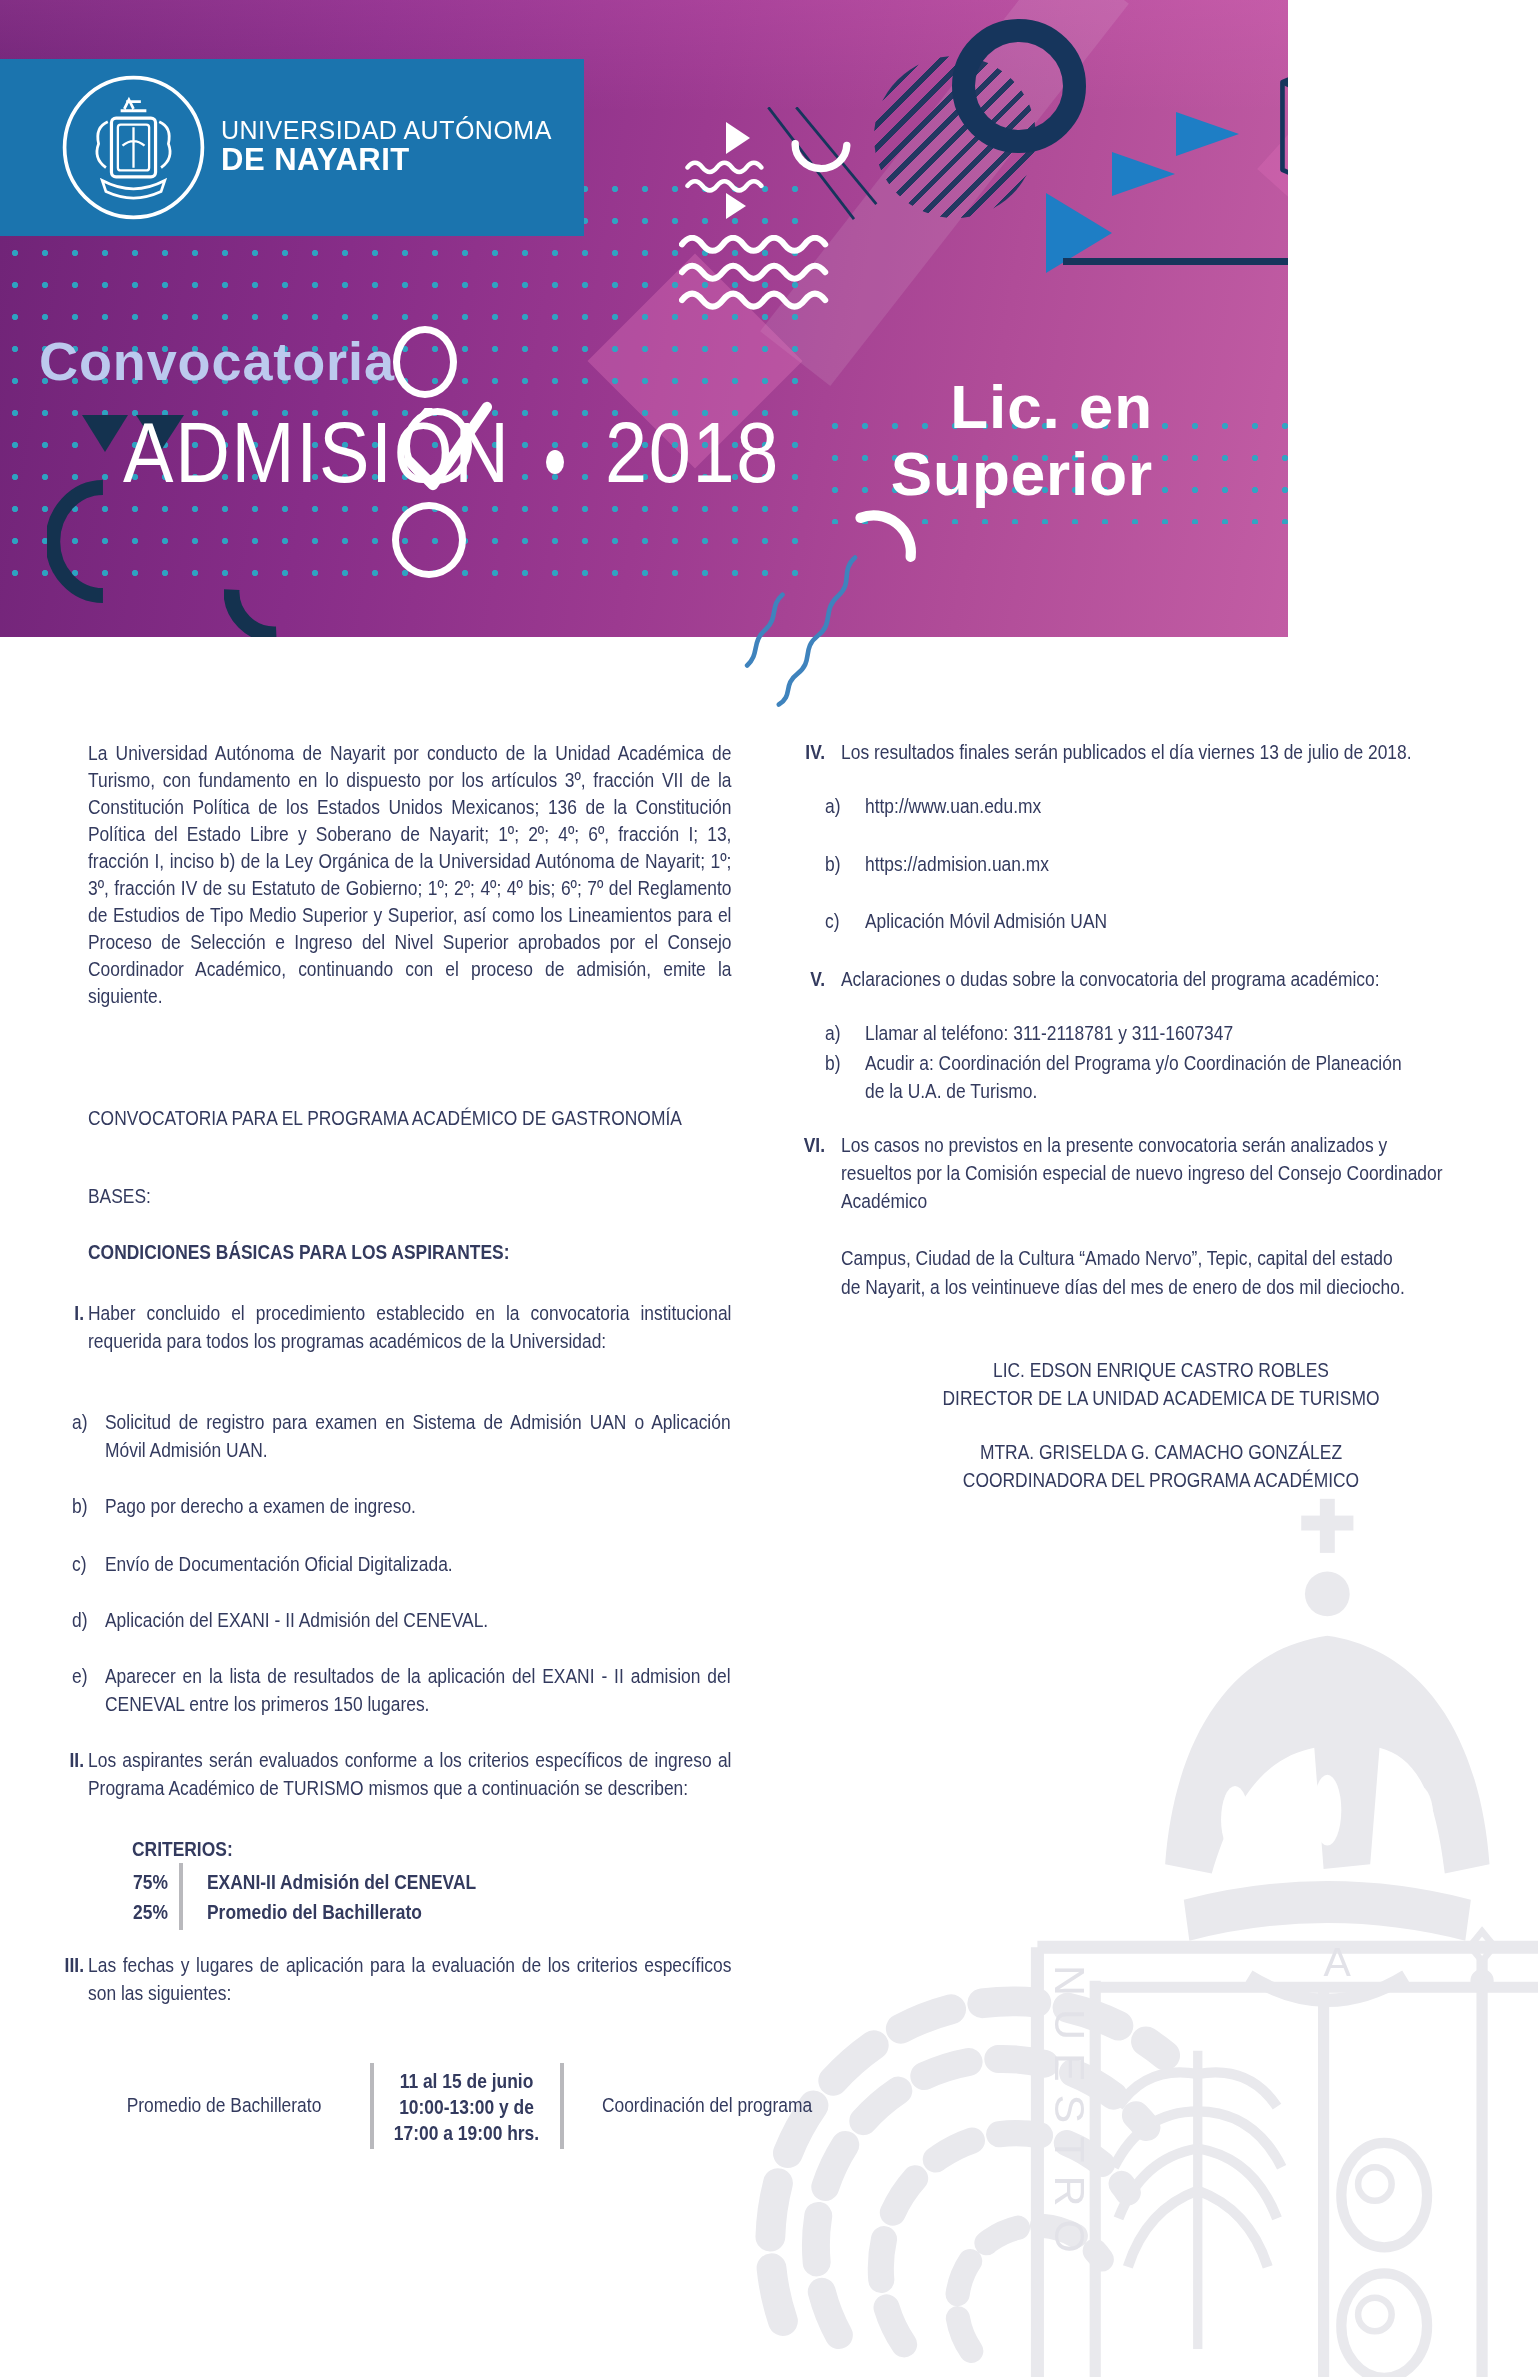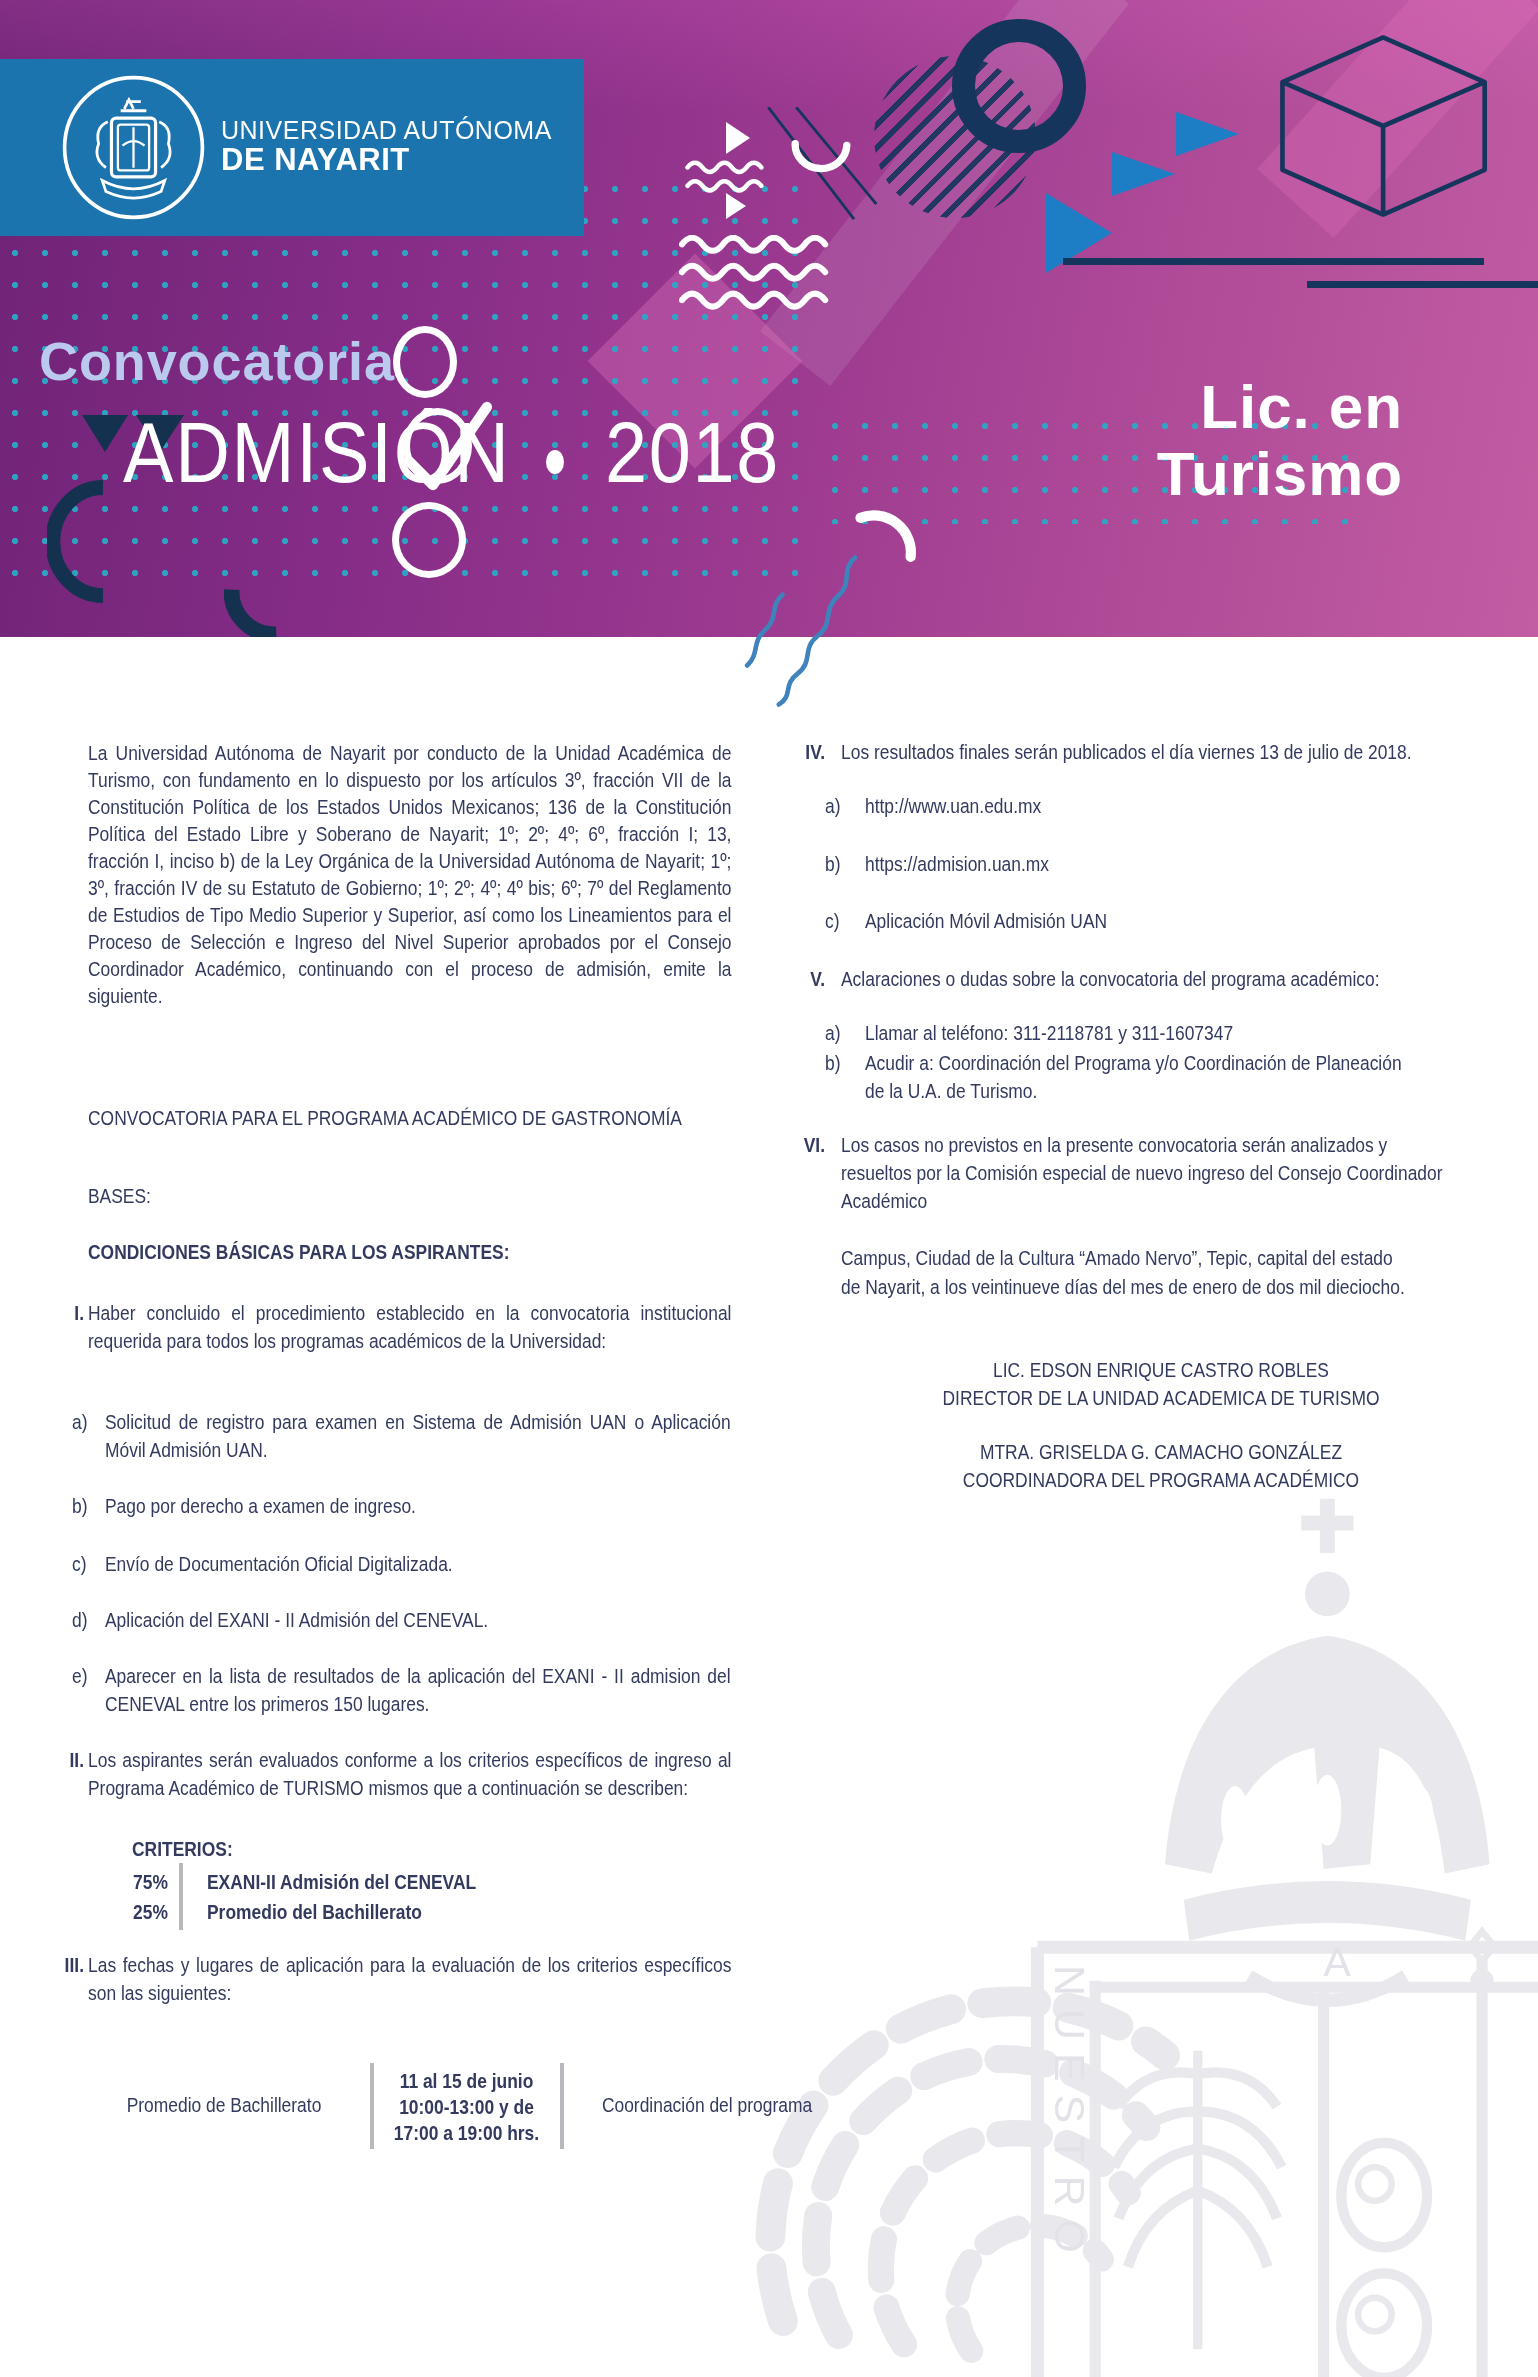--- a/index.html
+++ b/index.html
@@ -1,20 +1,20 @@
 <!DOCTYPE html>
 <html style="font-size:15px"><head>
 <meta charset="utf-8">
 <style>
   html,body{margin:0;padding:0;}
   body{width:1538px;height:2377px;position:relative;background:#ffffff;
        font-family:"Liberation Sans","DejaVu Sans",sans-serif;overflow:hidden;}
   .abs{position:absolute;}
   
-  .header{left:0;top:0;width:1538px;height:637px;overflow:hidden;
+  .header{left:0;top:0;width:1288px;height:637px;overflow:hidden;
     background:linear-gradient(100deg,#6e2376 0%,#872d88 28%,#9c3a90 52%,#b04c98 76%,#c25da4 100%);}
   .header-tint{left:0;top:0;width:1538px;height:112px;
     background:linear-gradient(180deg,rgba(255,120,220,.14),rgba(255,120,220,0));}
   .dots{background-image:radial-gradient(circle,rgba(42,168,197,.95) 2.8px,rgba(42,168,197,0) 3.4px);
     background-size:30px 32px;}
   .bluebox{left:0;top:59px;width:584px;height:177px;background:#1b74ae;}
   .logo-t1{left:221px;top:116px;font-size:25px;letter-spacing:0.5px;color:#fff;}
   .logo-t2{left:221px;top:142px;font-size:31px;letter-spacing:0.5px;color:#fff;font-weight:bold;}
   .kicker{left:39px;top:330px;font-size:54px;color:#bcc9ee;letter-spacing:0.9px;font-weight:bold;}
   .bigword{font-size:86px;color:#ffffff;letter-spacing:1.9px;transform:scaleX(.88);transform-origin:0 0;}
@@ -206,21 +206,21 @@
   <div class="abs circle" style="left:403px;top:408px;width:69px;height:76px;"></div>
   <div class="abs circle" style="left:392px;top:502px;width:74px;height:76px;"></div>
   <div class="abs" style="left:392px;top:390px;">
     <svg width="121" height="114" viewBox="0 0 130 122">
       <polyline points="18,76 44,102 102,18" stroke="#fff" stroke-width="11" fill="none" stroke-linecap="round" stroke-linejoin="round"></polyline>
     </svg>
   </div>
 
   <div class="abs lic">
     <div>Lic. en</div>
-    <div>Turismo</div>
+    <div>Superior</div>
   </div>
 </div>
 
 <div class="abs" style="left:669px;top:552px;z-index:3;">
   <svg width="200" height="160" viewBox="0 0 215 172">
     <g stroke="#3f83bd" stroke-width="5" fill="none" stroke-linecap="round">
       <path d="M200,6 C184,20 198,33 182,47 C164,63 178,76 160,90 C142,104 156,117 138,131 C122,143 134,154 118,164"></path>
       <path d="M122,46 C108,58 118,70 104,83 C88,97 98,109 84,122"></path>
     </g>
   </svg>

